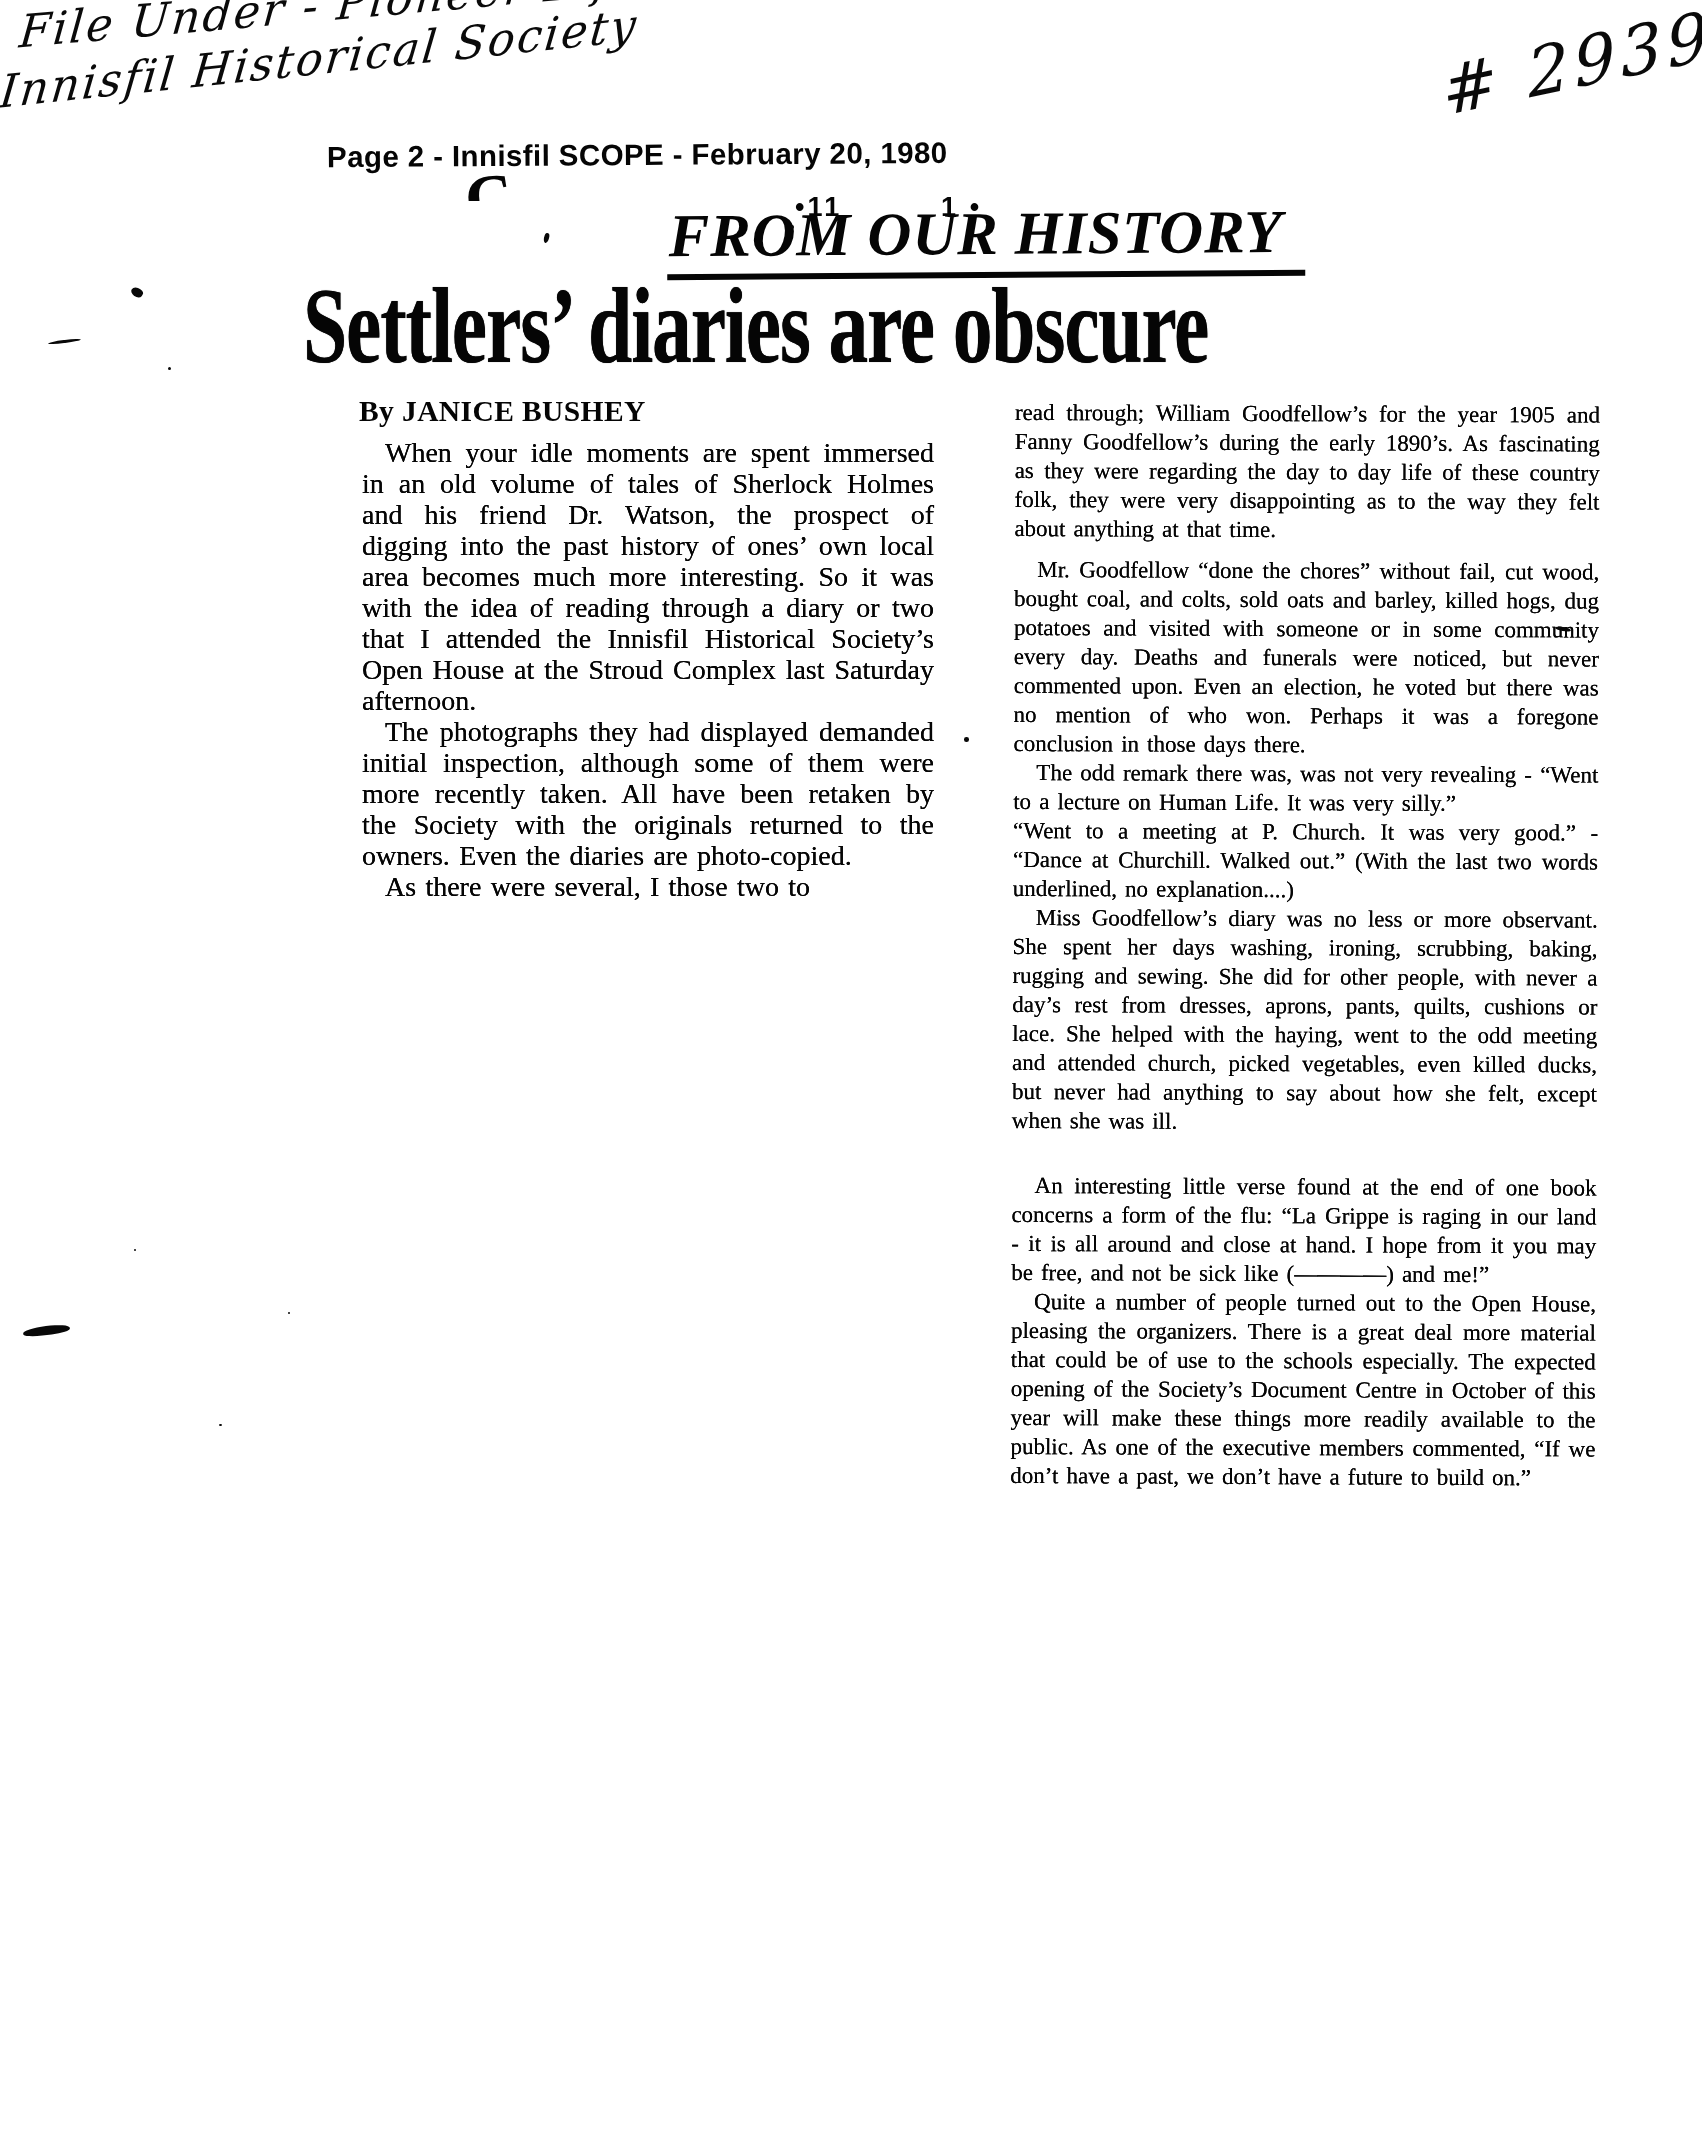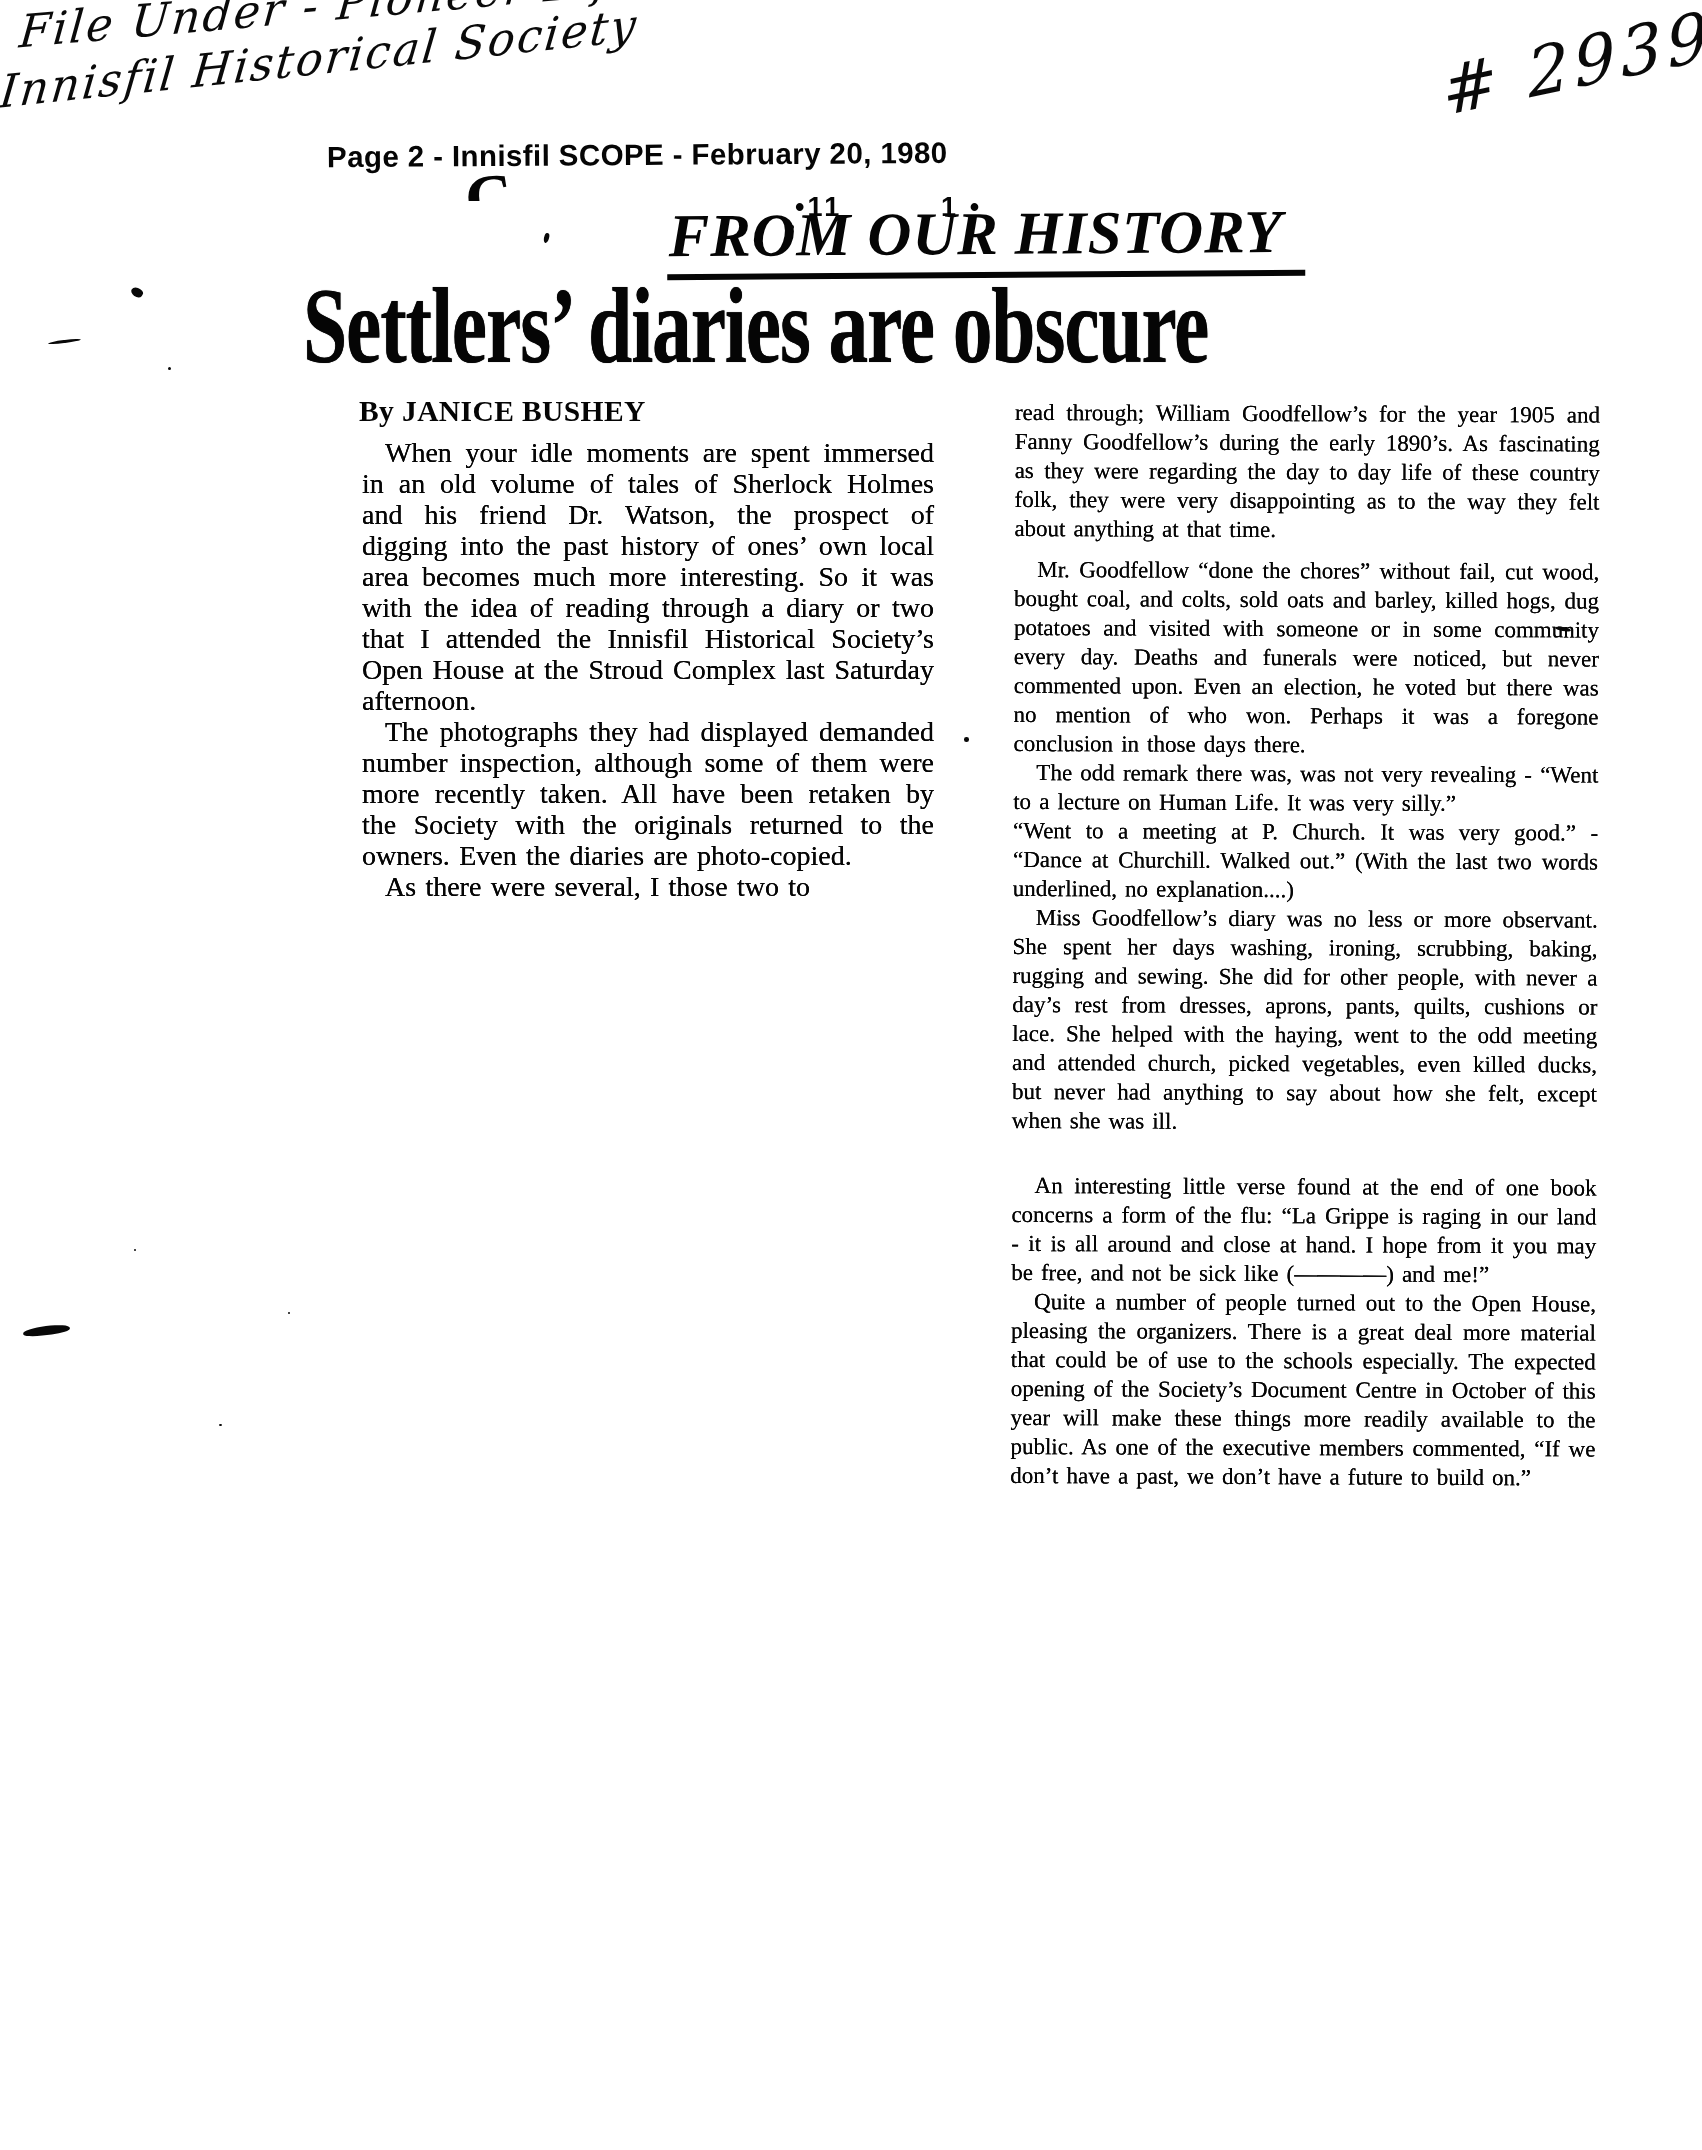--- a/index.html
+++ b/index.html
@@ -179,21 +179,21 @@
   </div>
   <div class="frag-bits frag-left">•11</div>
   <div class="frag-bits frag-right">1 •</div>
 
   <div class="kicker">FROM OUR HISTORY</div>
   <div class="headline">Settlers’ diaries are obscure</div>
   <div class="byline">By JANICE BUSHEY</div>
 
   <div class="col col-left">
     <p class="para">When your idle moments are spent immersed in an old volume of tales of Sherlock Holmes and his friend Dr. Watson, the prospect of digging into the past history of ones’ own local area becomes much more interesting. So it was with the idea of reading through a diary or two that I attended the Innisfil Historical Society’s Open House at the Stroud Complex last Saturday afternoon.</p>
-    <p class="para">The photographs they had displayed demanded number inspection, although some of them were more recently taken. All have been retaken by the Society with the originals returned to the owners. Even the diaries are photo-copied.</p>
+    <p class="para">The photographs they had displayed demanded initial inspection, although some of them were more recently taken. All have been retaken by the Society with the originals returned to the owners. Even the diaries are photo-copied.</p>
     <p class="para">As there were several, I those two to</p>
   </div>
 
   <div class="col col-right">
     <p class="para noindent">read through; William Goodfellow’s for the year 1905 and Fanny Goodfellow’s during the early 1890’s. As fascinating as they were regarding the day to day life of these country folk, they were very disappointing as to the way they felt about anything at that time.</p>
     <p class="para gap-sm">Mr. Goodfellow “done the chores” without fail, cut wood, bought coal, and colts, sold oats and barley, killed hogs, dug potatoes and visited with someone or in some community every day. Deaths and funerals were noticed, but never commented upon. Even an election, he voted but there was no mention of who won. Perhaps it was a foregone conclusion in those days there.</p>
     <p class="para">The odd remark there was, was not very revealing - “Went to a lecture on Human Life. It was very silly.”</p>
     <p class="para noindent">“Went to a meeting at P. Church. It was very good.” - “Dance at Churchill. Walked out.” (With the last two words underlined, no explanation....)</p>
     <p class="para">Miss Goodfellow’s diary was no less or more observant. She spent her days washing, ironing, scrubbing, baking, rugging and sewing. She did for other people, with never a day’s rest from dresses, aprons, pants, quilts, cushions or lace. She helped with the haying, went to the odd meeting and attended church, picked vegetables, even killed ducks, but never had anything to say about how she felt, except when she was ill.</p>
     <p class="para gap-lg">An interesting little verse found at the end of one book concerns a form of the flu: “La Grippe is raging in our land - it is all around and close at hand. I hope from it you may be free, and not be sick like (————) and me!”</p>

